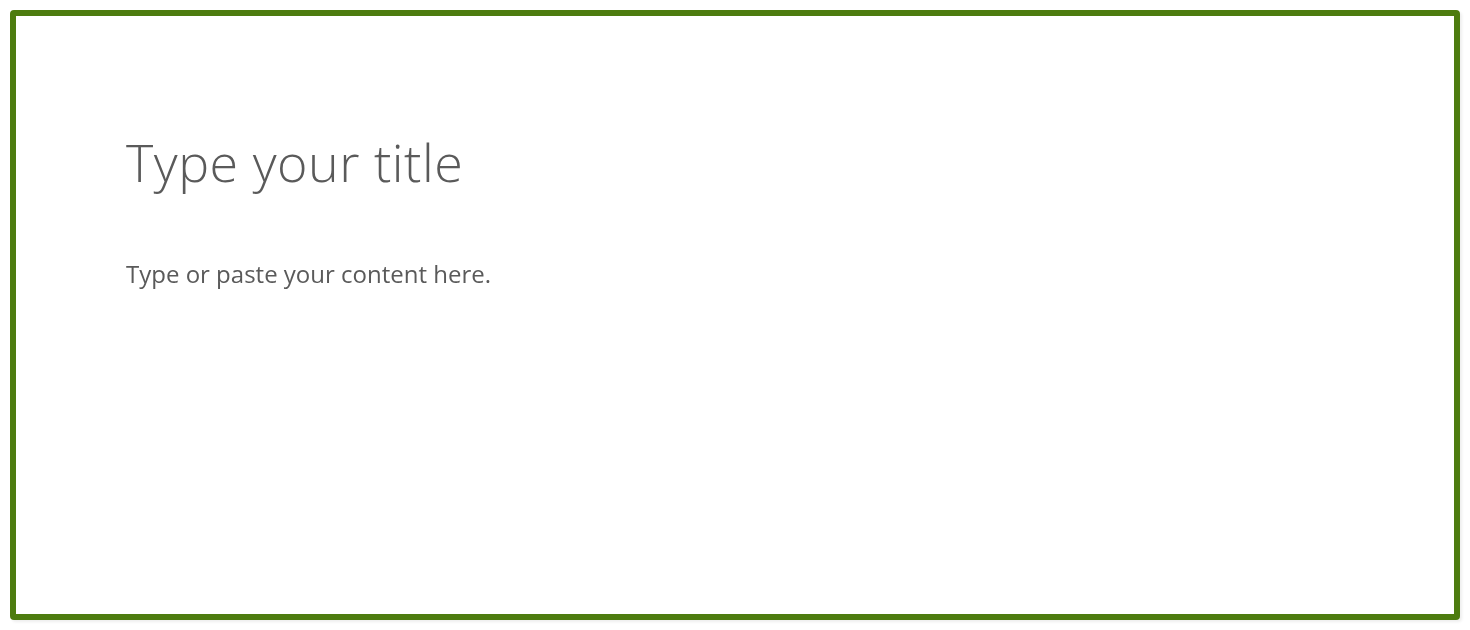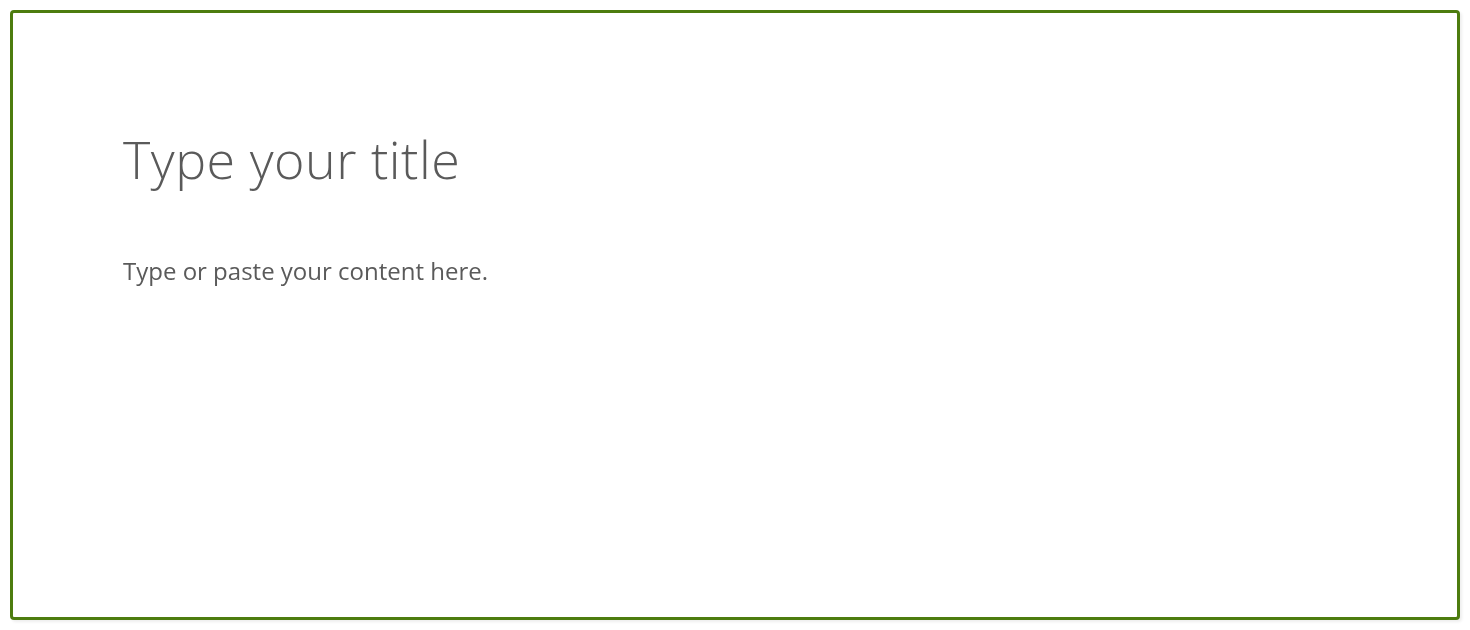--- a/index.html
+++ b/index.html
@@ -11,21 +11,21 @@
       font-family: -apple-system, BlinkMacSystemFont, "Segoe UI", "Open Sans", "Helvetica Neue", sans-serif;
       background: #ffffff;
       width: 1470px;
       height: 630px;
       padding: 10px;
     }
     .editor-card {
       width: 100%;
       height: 100%;
       background: #ffffff;
-      border: 3px solid #4d7c0f;
+      border: 6px solid #4d7c0f;
       border-radius: 4px;
       box-shadow: 2px 2px 3px rgba(0,0,0,0.07);
       padding: 110px 100px 40px 110px;
     }
     .title-input {
       width: 100%;
       border: none;
       outline: none;
       background: transparent;
       font-size: 52px;

